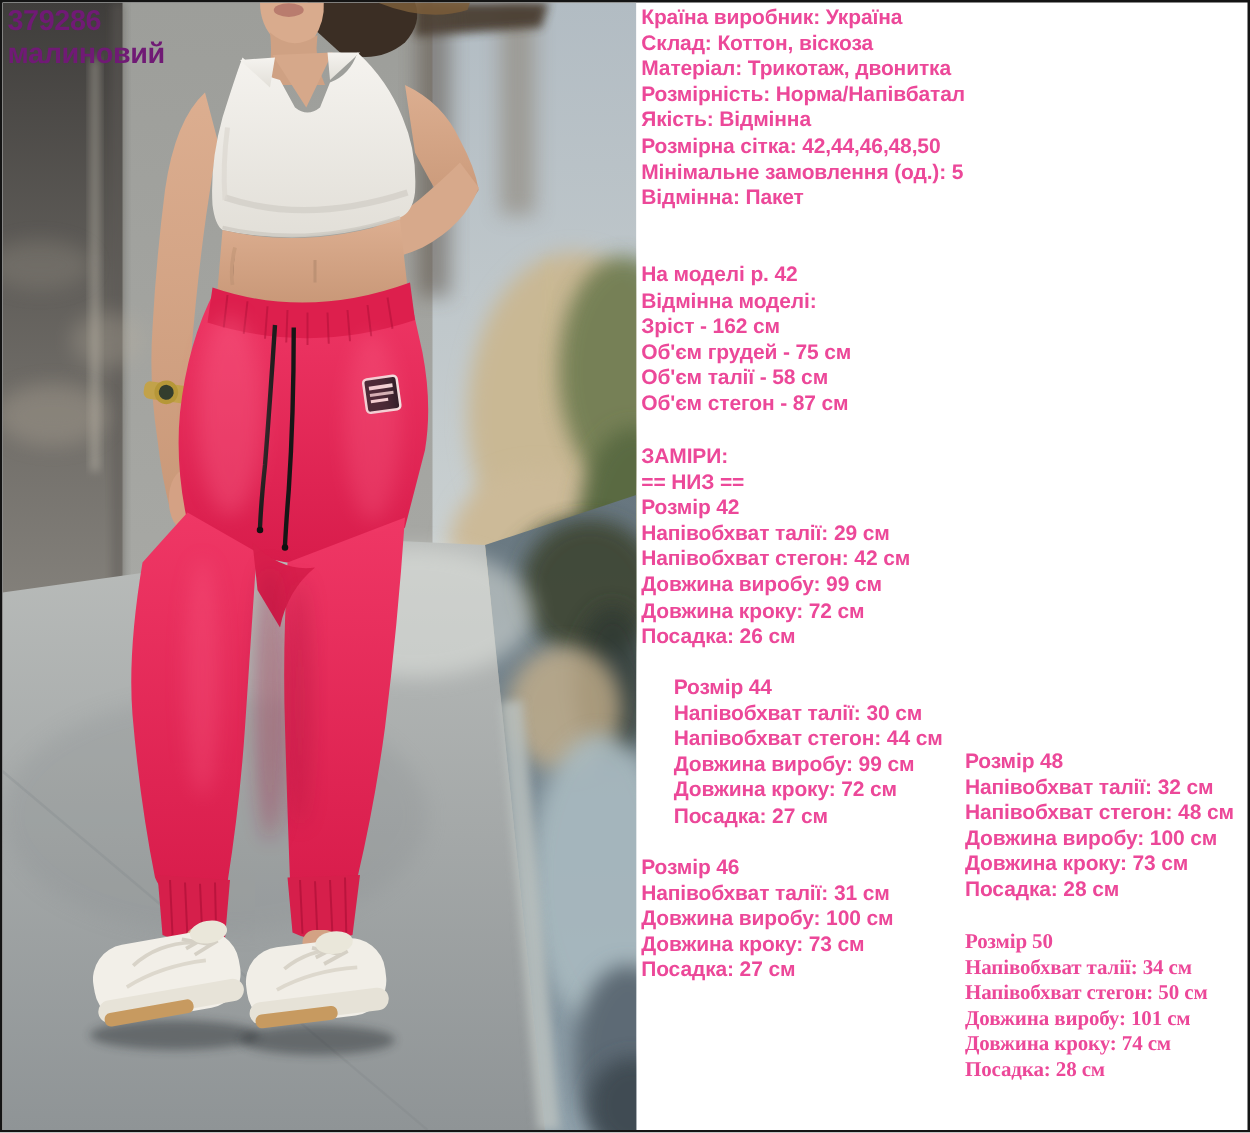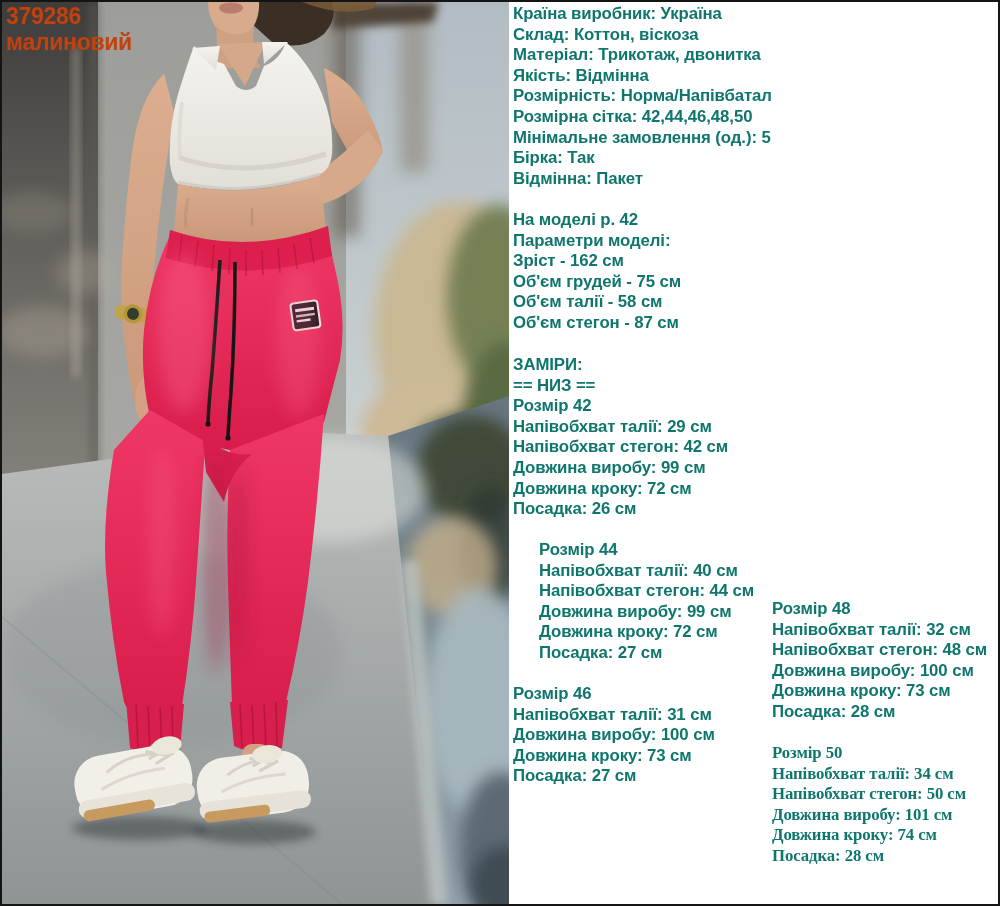--- a/index.html
+++ b/index.html
@@ -8,26 +8,26 @@
     width:1000px;height:906px;
     box-sizing:border-box;
     border:2px solid #141414;
     background:#ffffff;
     font-family:"Liberation Sans", sans-serif;
     overflow:hidden;
   }
   .photo-wrap{position:absolute;left:0;top:0;width:507px;height:902px;}
   .overlay-text{
     position:absolute;left:4px;top:1px;z-index:5;
-    font-weight:bold;color:#c2410c;
+    font-weight:bold;color:#701a75;
     font-size:23px;line-height:26px;letter-spacing:-0.3px;
   }
   .tblock{position:absolute;}
   .tl{
-    font-weight:bold;color:#0f766e;
+    font-weight:bold;color:#ec4899;
     font-size:16.8px;line-height:20.6px;
     letter-spacing:-0.1px;white-space:nowrap;
   }
 </style>
 </head>
 <body>
 
 <div class="canvas">
 
   <div class="photo-wrap">
@@ -258,51 +258,50 @@
     <div class="overlay-text">
       <div>379286</div>
       <div>малиновий</div>
     </div>
   </div>
 
   <div class="tblock" style="left:511px;top:2px;">
     <div class="tl">Країна виробник: Україна</div>
     <div class="tl">Склад: Коттон, віскоза</div>
     <div class="tl">Матеріал: Трикотаж, двонитка</div>
+    <div class="tl">Розмірність: Норма/Напівбатал</div>
     <div class="tl">Якість: Відмінна</div>
-    <div class="tl">Розмірність: Норма/Напівбатал</div>
     <div class="tl">Розмірна сітка: 42,44,46,48,50</div>
     <div class="tl">Мінімальне замовлення (од.): 5</div>
-    <div class="tl">Бірка: Так</div>
     <div class="tl">Відмінна: Пакет</div>
   </div>
 
   <div class="tblock" style="left:511px;top:208px;">
     <div class="tl">На моделі р. 42</div>
-    <div class="tl">Параметри моделі:</div>
+    <div class="tl">Відмінна моделі:</div>
     <div class="tl">Зріст - 162 см</div>
     <div class="tl">Об'єм грудей - 75 см</div>
     <div class="tl">Об'єм талії - 58 см</div>
     <div class="tl">Об'єм стегон - 87 см</div>
   </div>
 
   <div class="tblock" style="left:511px;top:353px;">
     <div class="tl">ЗАМІРИ:</div>
     <div class="tl">== НИЗ ==</div>
     <div class="tl">Розмір 42</div>
     <div class="tl">Напівобхват талії: 29 см</div>
     <div class="tl">Напівобхват стегон: 42 см</div>
     <div class="tl">Довжина виробу: 99 см</div>
     <div class="tl">Довжина кроку: 72 см</div>
     <div class="tl">Посадка: 26 см</div>
   </div>
 
   <div class="tblock" style="left:537px;top:538px;">
     <div class="tl">Розмір 44</div>
-    <div class="tl">Напівобхват талії: 40 см</div>
+    <div class="tl">Напівобхват талії: 30 см</div>
     <div class="tl">Напівобхват стегон: 44 см</div>
     <div class="tl">Довжина виробу: 99 см</div>
     <div class="tl">Довжина кроку: 72 см</div>
     <div class="tl">Посадка: 27 см</div>
   </div>
 
   <div class="tblock" style="left:511px;top:682px;">
     <div class="tl">Розмір 46</div>
     <div class="tl">Напівобхват талії: 31 см</div>
     <div class="tl">Довжина виробу: 100 см</div>

